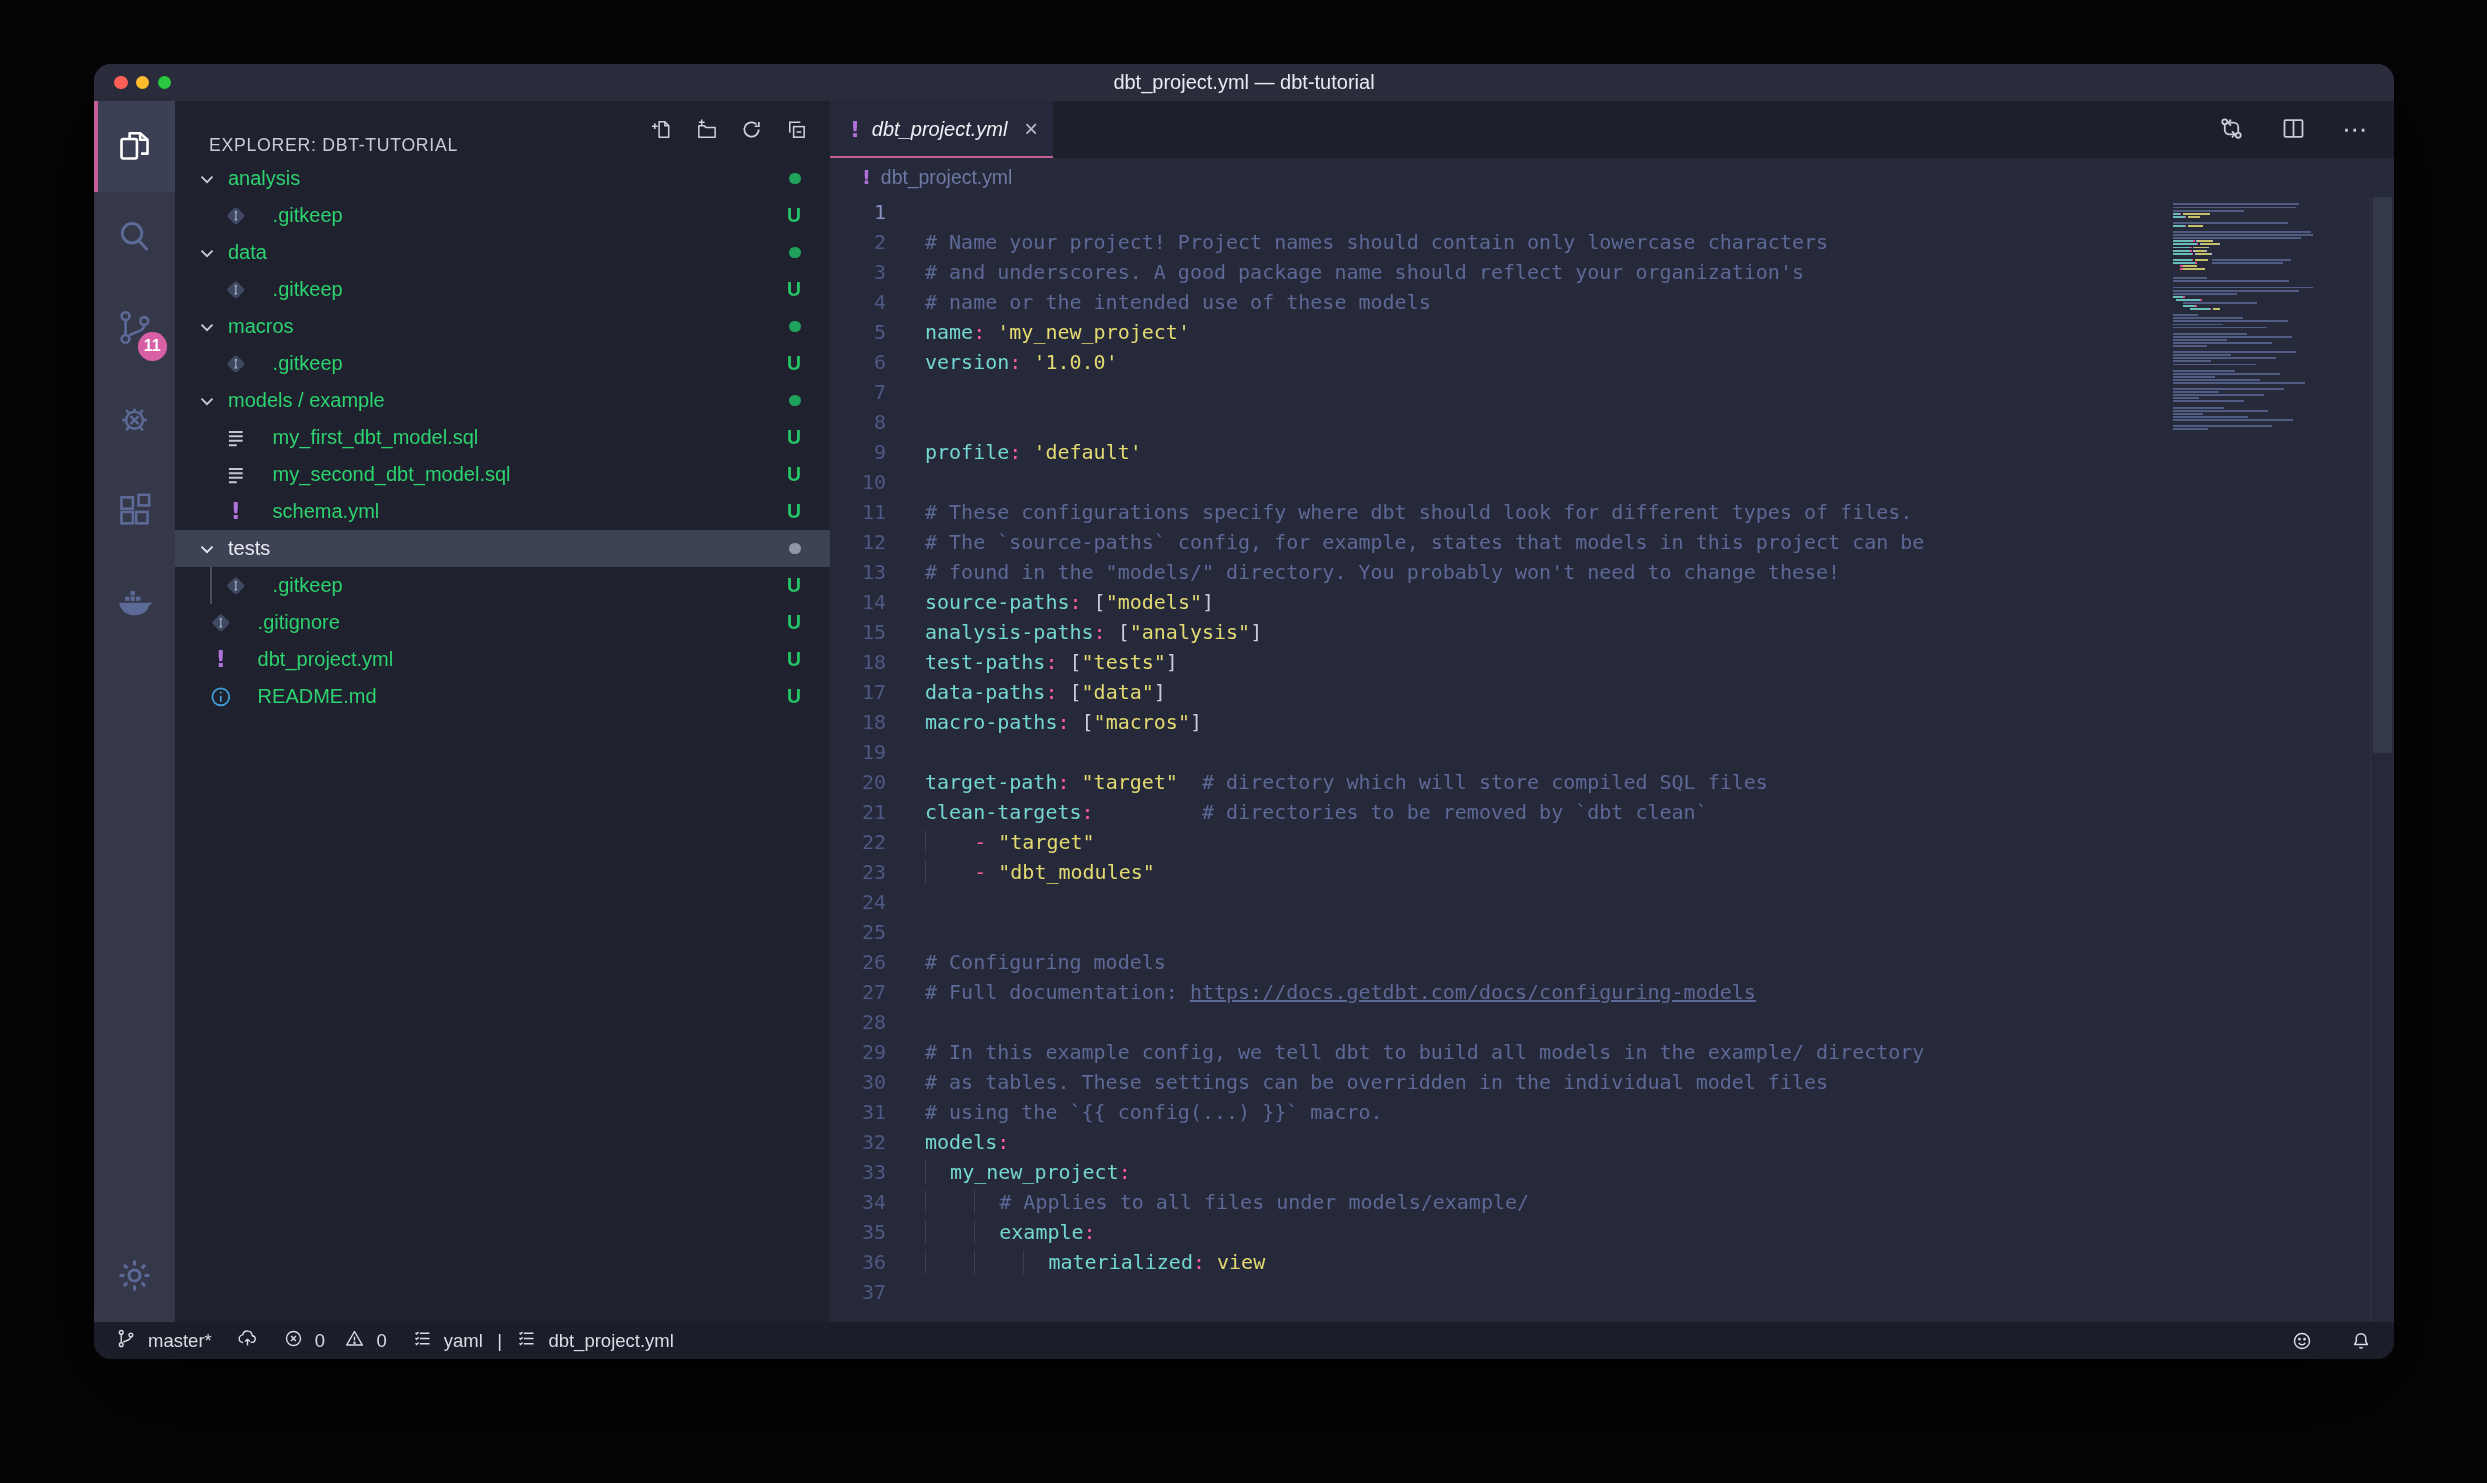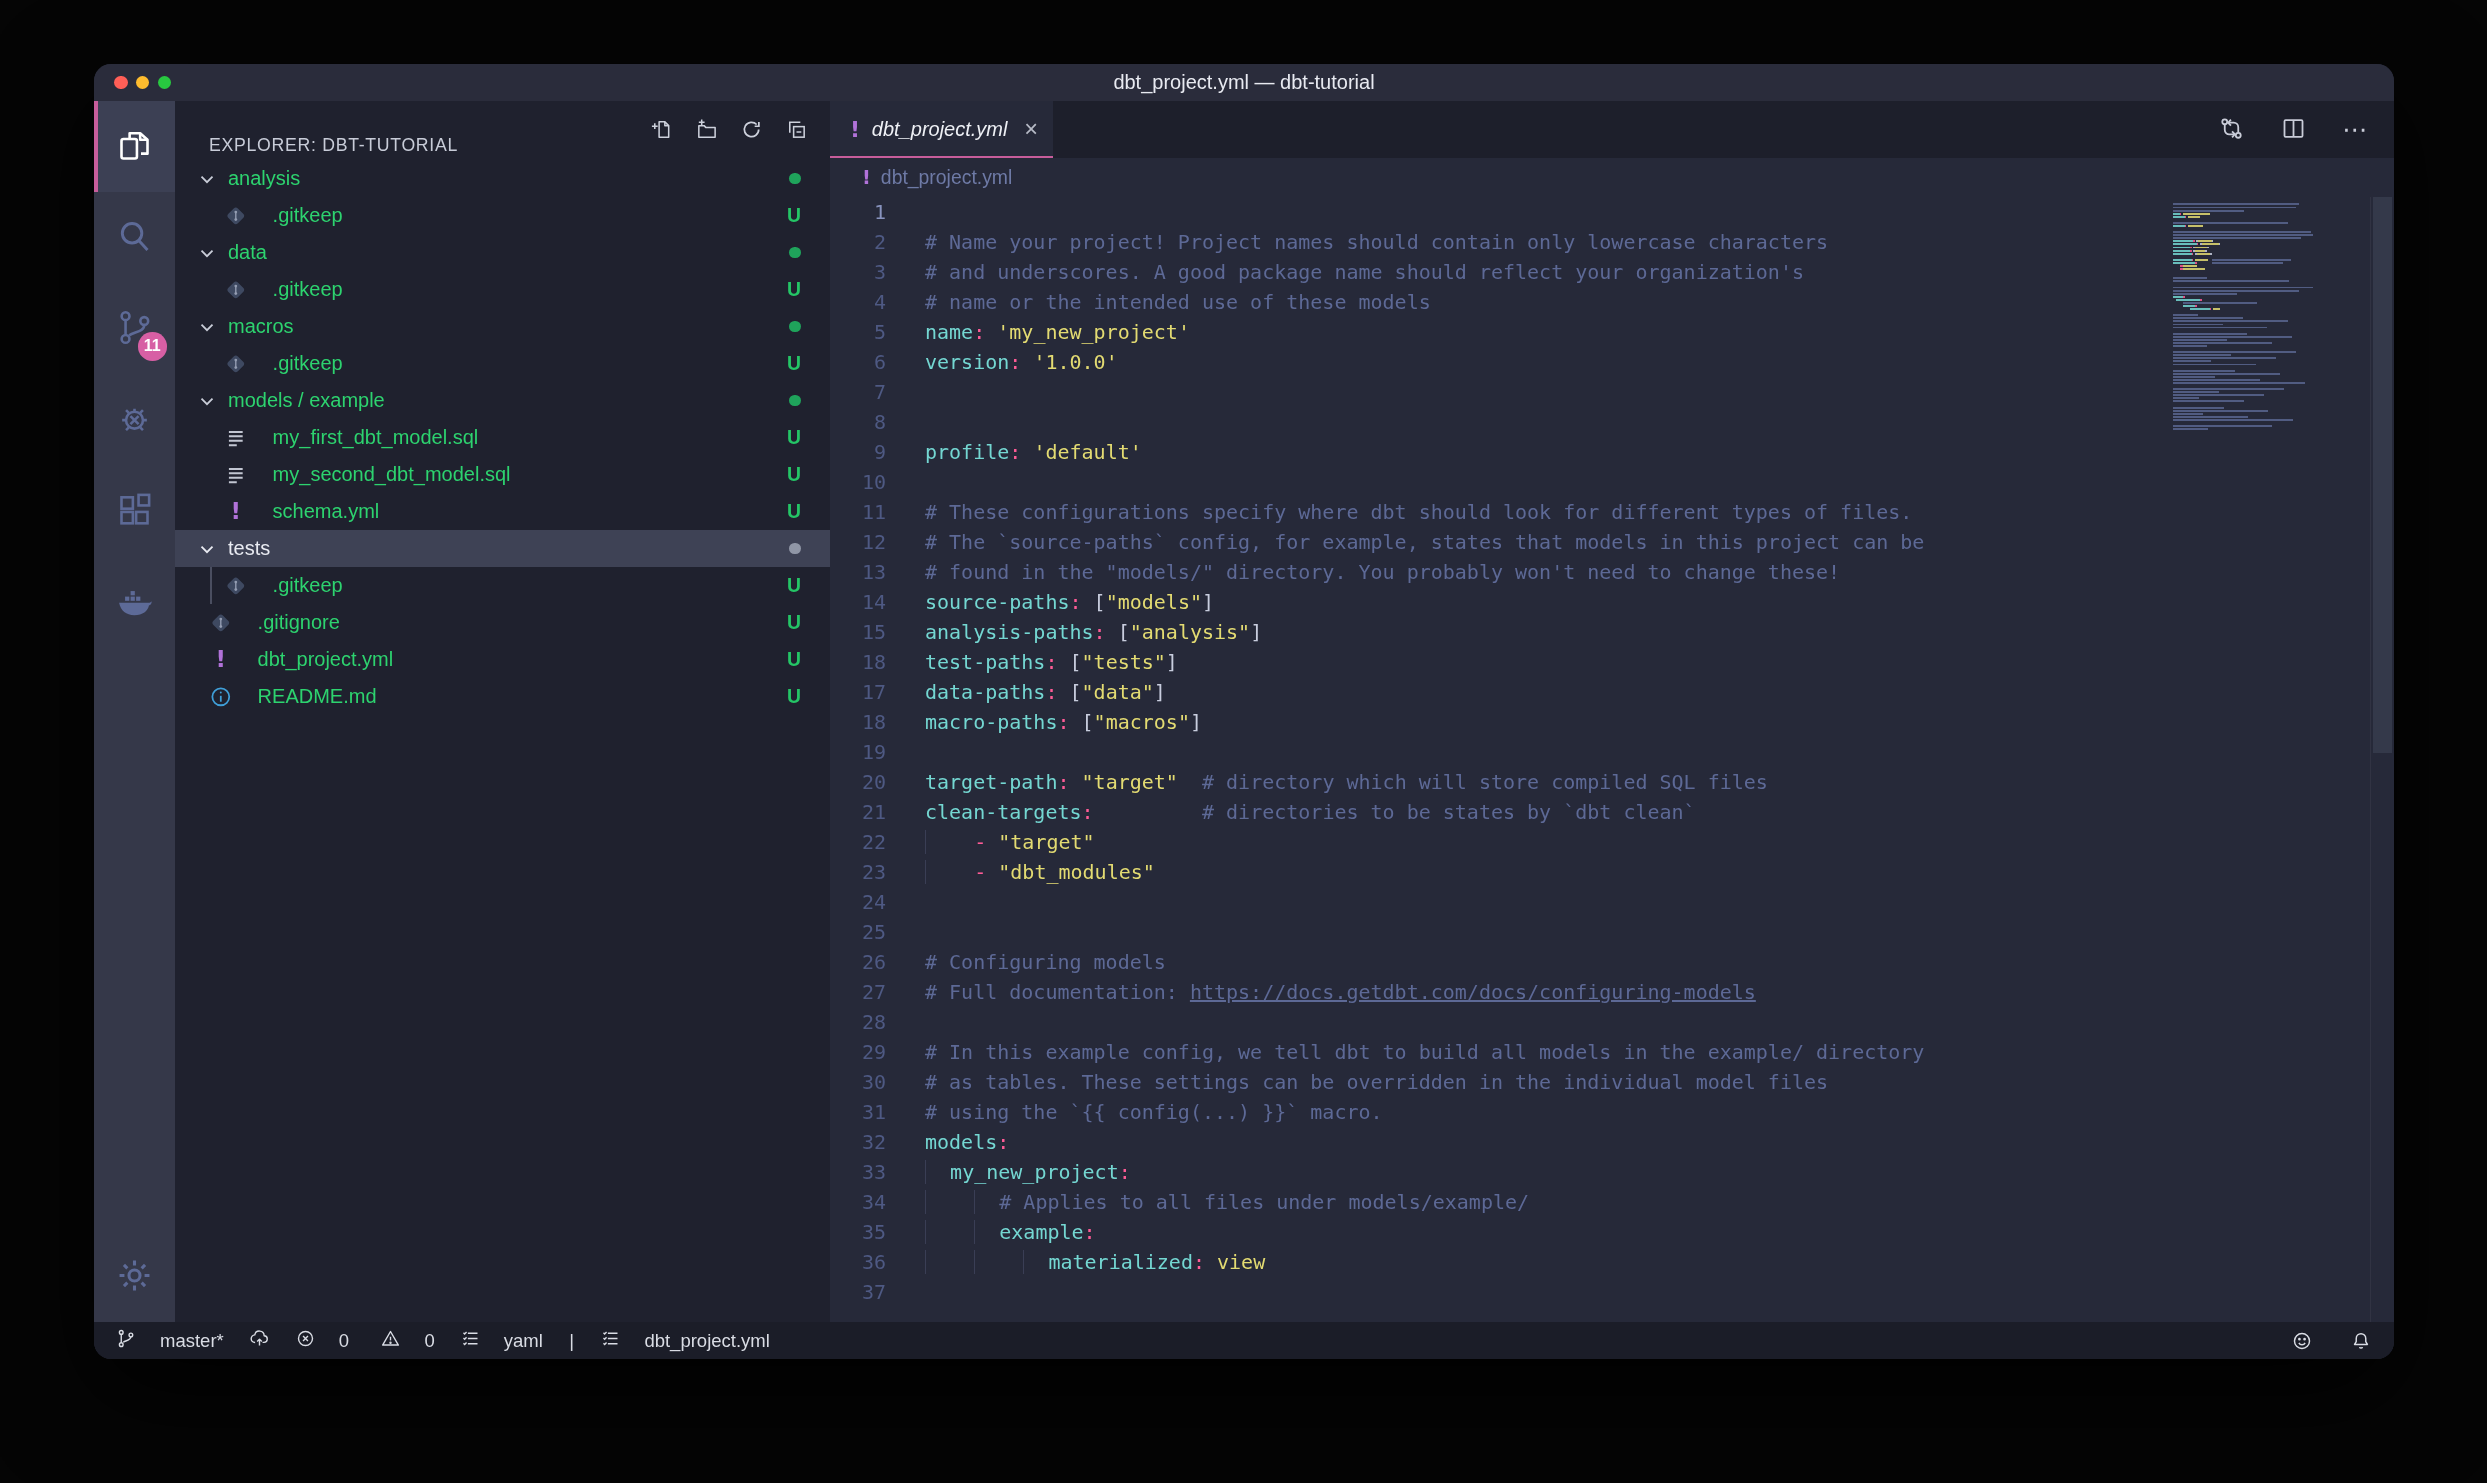--- a/index.html
+++ b/index.html
@@ -85,21 +85,21 @@
   .mm-c{background:#59658f} .mm-k{background:#74d7d2} .mm-p{background:#ff5c96}
   .mm-s{background:#e3db72} .mm-b{background:#c8cdde} .mm-l{background:#59658f}
   .mm-x{background:transparent}
   .scrolltrack { position:absolute; right:0; top:0; width:23.6px; height:100%;
     border-left:0.8px solid rgba(255,255,255,.05); }
   .scrollthumb { position:absolute; left:1.7px; right:1.7px; top:0; height:556px;
     background:rgba(130,140,170,.16); }
   
   .statusbar { height:37px; background:#1b1d28; flex:0 0 auto; display:flex; align-items:center;
     color:#d9dce4; font-size:18.5px; padding:0 22px; }
-  .sl-item { display:flex; align-items:center; gap:23px; margin-right:25px; }
+  .sl-item { display:flex; align-items:center; gap:11px; margin-right:25px; }
   .sl-item svg { width:21px; height:21px; }
   .sb-right { margin-left:auto; display:flex; align-items:center; gap:37px; }
   .sb-right svg { width:22px; height:22px; display:block; }
   .psep { color:#d9dce4; margin:0 3.4px; }
 </style>
 </head>
 <body>
 
 <div class="window">
 
@@ -453,21 +453,21 @@
             <div class="cline">
               <span class="ln">19</span>
               <span class="ct"></span>
             </div>
             <div class="cline">
               <span class="ln">20</span>
               <span class="ct"><span class="tok-k">target-path</span><span class="tok-p">:</span><span class="tok-w"> </span><span class="tok-s">"target"</span><span class="tok-w">  </span><span class="tok-c"># directory which will store compiled SQL files</span></span>
             </div>
             <div class="cline">
               <span class="ln">21</span>
-              <span class="ct"><span class="tok-k">clean-targets</span><span class="tok-p">:</span><span class="tok-w">         </span><span class="tok-c"># directories to be states by `dbt clean`</span></span>
+              <span class="ct"><span class="tok-k">clean-targets</span><span class="tok-p">:</span><span class="tok-w">         </span><span class="tok-c"># directories to be removed by `dbt clean`</span></span>
             </div>
             <div class="cline">
               <span class="ln">22</span>
               <span class="ct"><span class="tok-g">    </span><span class="tok-p">- </span><span class="tok-s">"target"</span></span>
             </div>
             <div class="cline">
               <span class="ln">23</span>
               <span class="ct"><span class="tok-g">    </span><span class="tok-p">- </span><span class="tok-s">"dbt_modules"</span></span>
             </div>
             <div class="cline">

